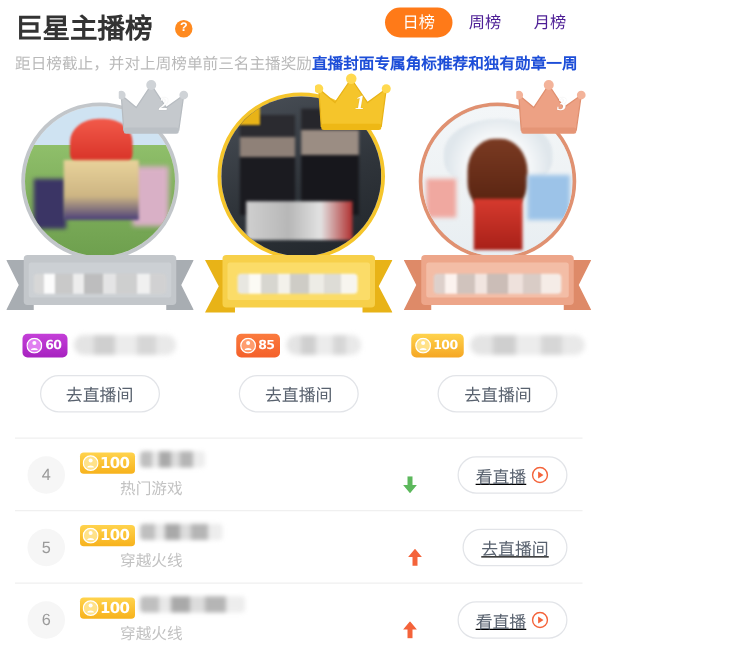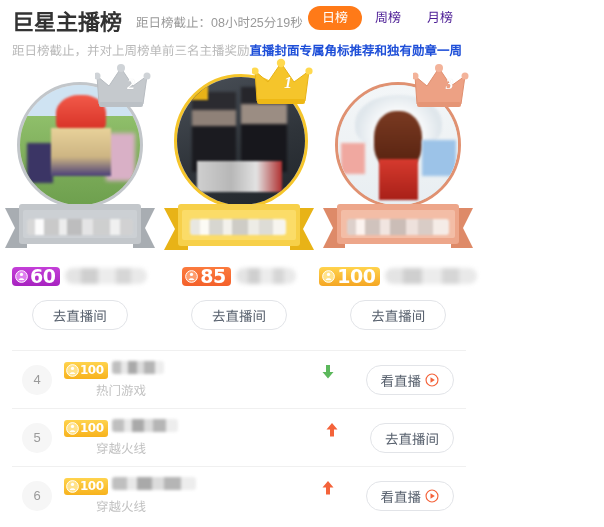--- a/index.html
+++ b/index.html
@@ -124,21 +124,21 @@
   .pod-3 .ribbon-name { left: 24px; top: 17px; width: 102px;
     background: linear-gradient(90deg,#dcd2ce 0 9%,#fdf6f3 9% 18%,#cfc4bf 18% 32%,#f1e8e4 32% 42%,#c9bdb8 42% 58%,#eee3df 58% 70%,#d8cdc8 70% 84%,#f6efeb 84% 100%); }
 
   .level-row {
     display: flex; align-items: center; gap: 5px;
     margin-top: 10px; height: 20px;
   }
   .level-badge {
     display: inline-flex; align-items: center; gap: 2px;
     height: 19px; padding: 0 5px 0 3px; border-radius: 4px;
-    color: #fff; font-size: 19px; font-weight: bold; line-height: 19px;
+    color: #fff; font-size: 10px; font-weight: bold; line-height: 19px;
     font-family: "DejaVu Sans", sans-serif; letter-spacing: -0.5px;
   }
   .lb-purple { background: linear-gradient(180deg,#c43fd8,#a722c0); }
   .lb-orange { background: linear-gradient(180deg,#fb7b3e,#f4602a); }
   .lb-gold   { background: linear-gradient(180deg,#ffd34d,#f5a623); }
   .lb-gold-sm{ background: linear-gradient(180deg,#ffd34d,#f7b21c); }
   .lb-ico { width: 13px; height: 13px; display:block; }
   .nick-blur {
     height: 16px; border-radius: 8px; filter: blur(2px);
     background: linear-gradient(90deg,#e4e4e4 0 20%,#cfcfcf 20% 40%,#ececec 40% 62%,#d6d6d6 62% 80%,#e9e9e9 80% 100%);
@@ -176,21 +176,21 @@
     height: 17px; padding: 0 4px 0 2px; border-radius: 3px;
     color: #fff; font-size: 12px; font-weight: bold; line-height: 17px;
     font-family: "DejaVu Sans", sans-serif; letter-spacing: -0.5px;
   }
   .row-nick {
     position: absolute; left: 48px; top: 1px; height: 13px; border-radius: 3px;
     filter: blur(1.6px);
     background: linear-gradient(90deg,#bfbfbf 0 18%,#e8e8e8 18% 30%,#a9a9a9 30% 48%,#dcdcdc 48% 62%,#b5b5b5 62% 82%,#ededed 82% 100%);
   }
   .row-sub { position: absolute; left: 32px; top: 20px; font-size: 12.5px; color: #c2c2c2; white-space: nowrap; }
-  .row-right { margin-left: auto; display: flex; align-items: flex-start; gap: 32px; padding-right: 12px; }
+  .row-right { margin-left: auto; display: flex; align-items: flex-end; gap: 32px; padding-right: 12px; text-decoration: underline; }
   .arrow { width: 12px; height: 14px; display: block; }
   .watch-btn {
     display: inline-flex; align-items: center; justify-content: center; gap: 4px;
     height: 30px; padding: 0 14px;
     border: 1px solid #e2e4e8; border-radius: 16px;
     background: #fff; color: #58616e; font-size: 13.5px;
     cursor: pointer; white-space: nowrap;
   }
   .play-ico { width: 14px; height: 14px; display: block; }
 
@@ -201,21 +201,20 @@
   }
 </style>
 </head>
 <body>
 
 <div class="page">
 
   <div class="header">
     <div class="header-row1">
       <div class="title">巨星主播榜</div>
-      <div class="countdown">距日榜截止：08小时25分19秒</div>
       <div class="help-icon">?</div>
     </div>
 
     <div class="tabs">
       <div class="tab active">日榜</div>
       <div class="tab">周榜</div>
       <div class="tab">月榜</div>
     </div>
 
     <div class="subtitle">

